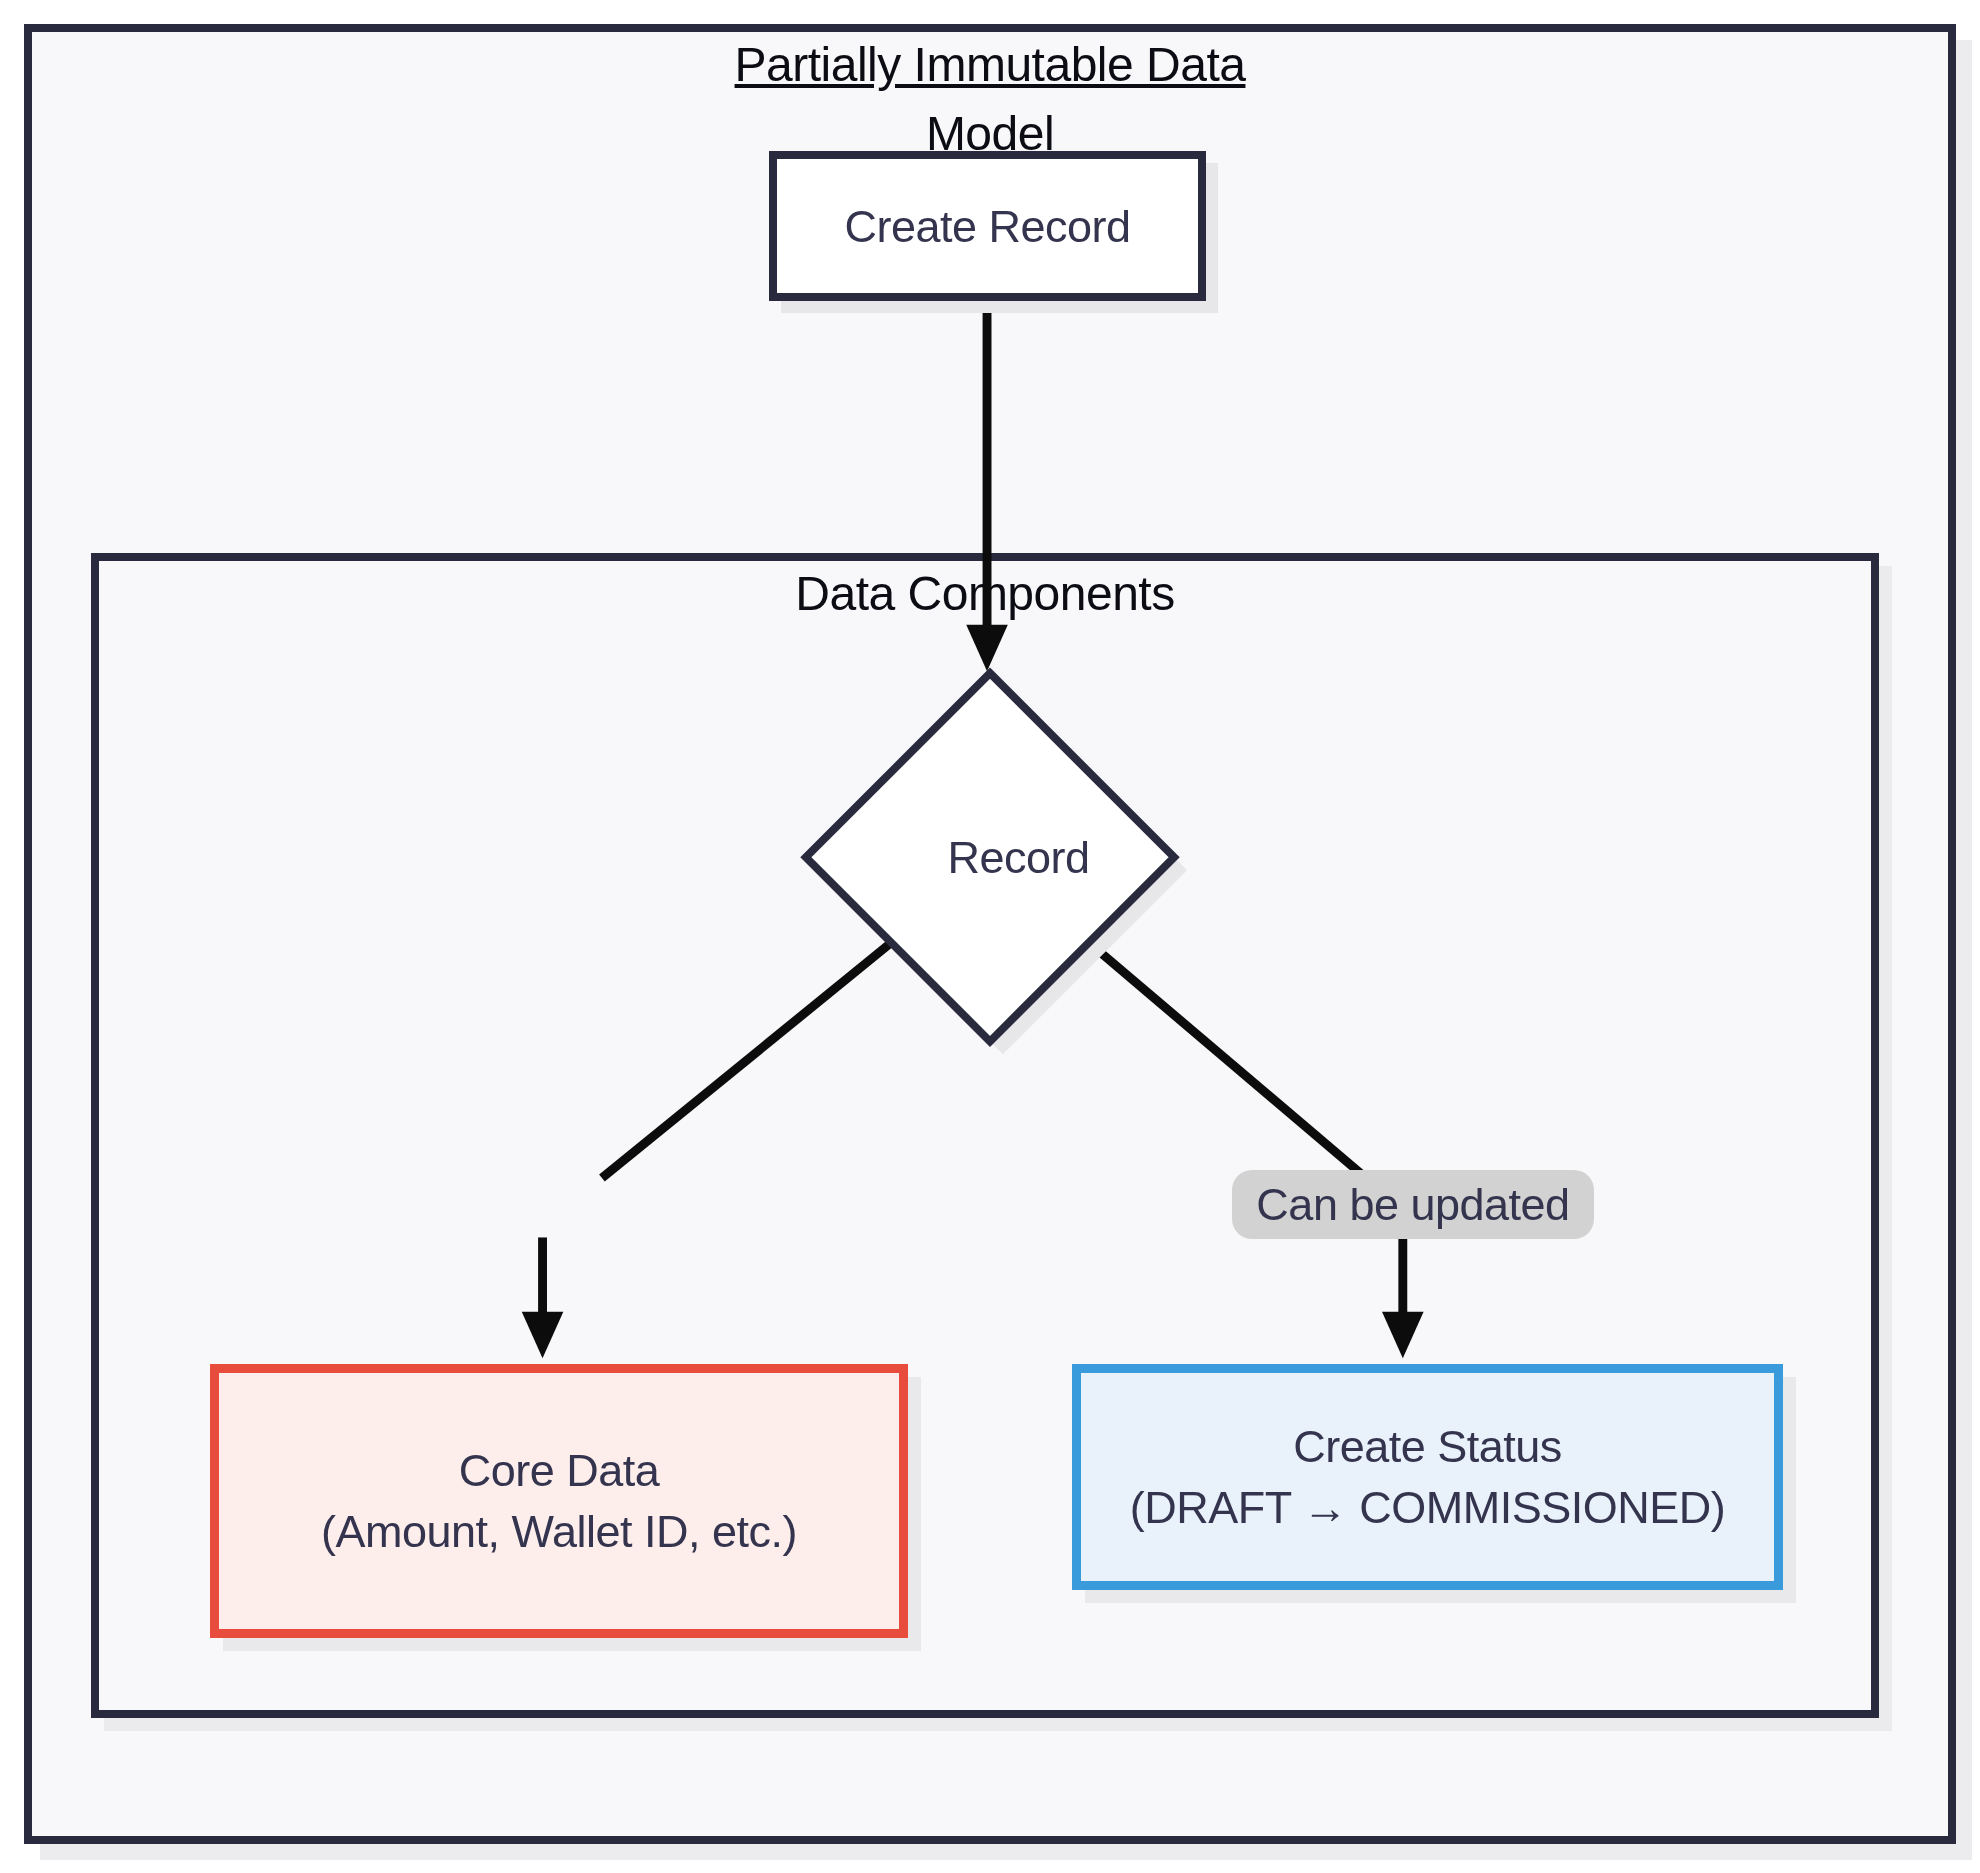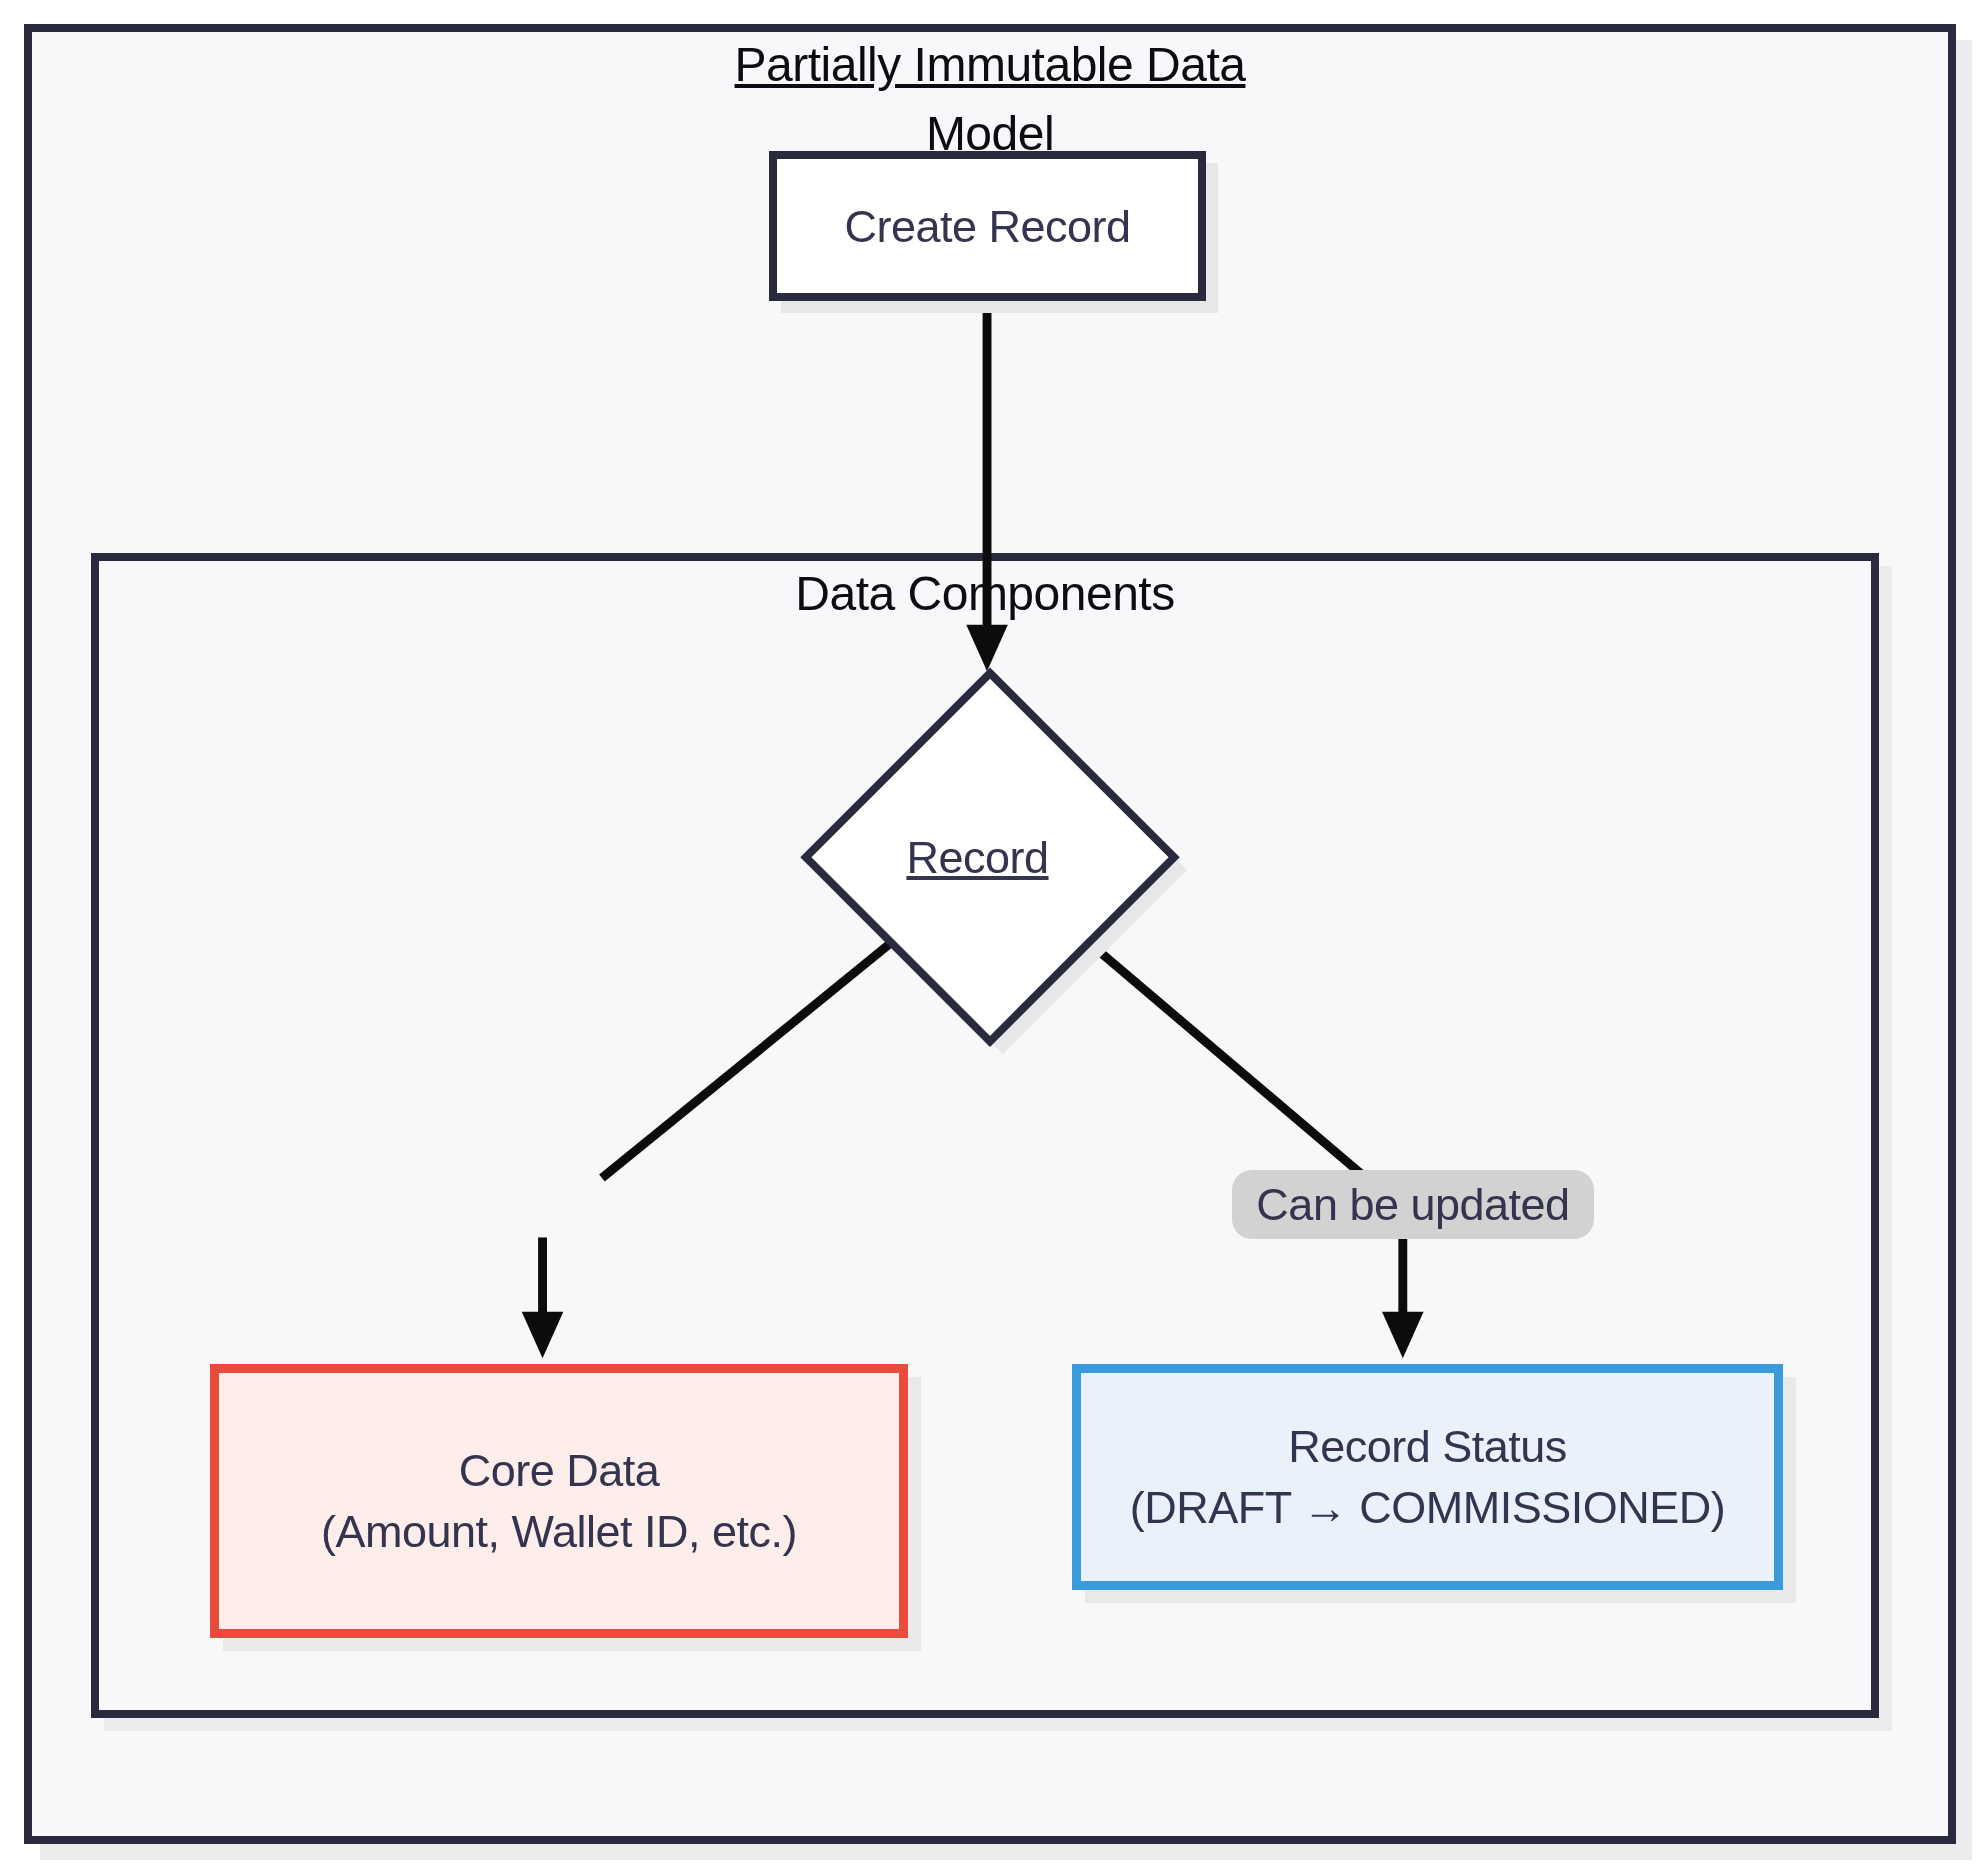--- a/index.html
+++ b/index.html
@@ -72,24 +72,23 @@
   }
   #node-create-record {
     left: 769px; top: 151px;
     width: 437px; height: 150px;
     background: #ffffff;
     border: 8px solid #2a2a3e;
     box-shadow: 12px 12px 0 #e7e7ea;
     justify-content: center;
   }
   #node-record-label {
-    left: 829px; top: 832px;
+    left: 870px; top: 832px;
     width: 297px; height: 51px;
     background: transparent;
-    text-decoration: underline;
   }
   #node-core-data {
     left: 210px; top: 1364px;
     width: 698px; height: 274px;
     background: #fdeeec;
     border: 9px solid #e74c3c;
     box-shadow: 13px 13px 0 #e9e9ec;
   }
   #node-mutable-status {
     left: 1072px; top: 1364px;
@@ -161,18 +160,18 @@
   <div id="edge-label-right" class="edge-label">
     <span>Can be updated</span>
   </div>
 
   <div id="node-core-data" class="node">
     <div>Core Data</div>
     <div>(Amount, Wallet ID, etc.)</div>
   </div>
 
   <div id="node-mutable-status" class="node">
-    <div>Record Status</div>
+    <div>Create Status</div>
     <div>(DRAFT → COMMISSIONED)</div>
   </div>
 
 </div>
 
 
 </body></html>

